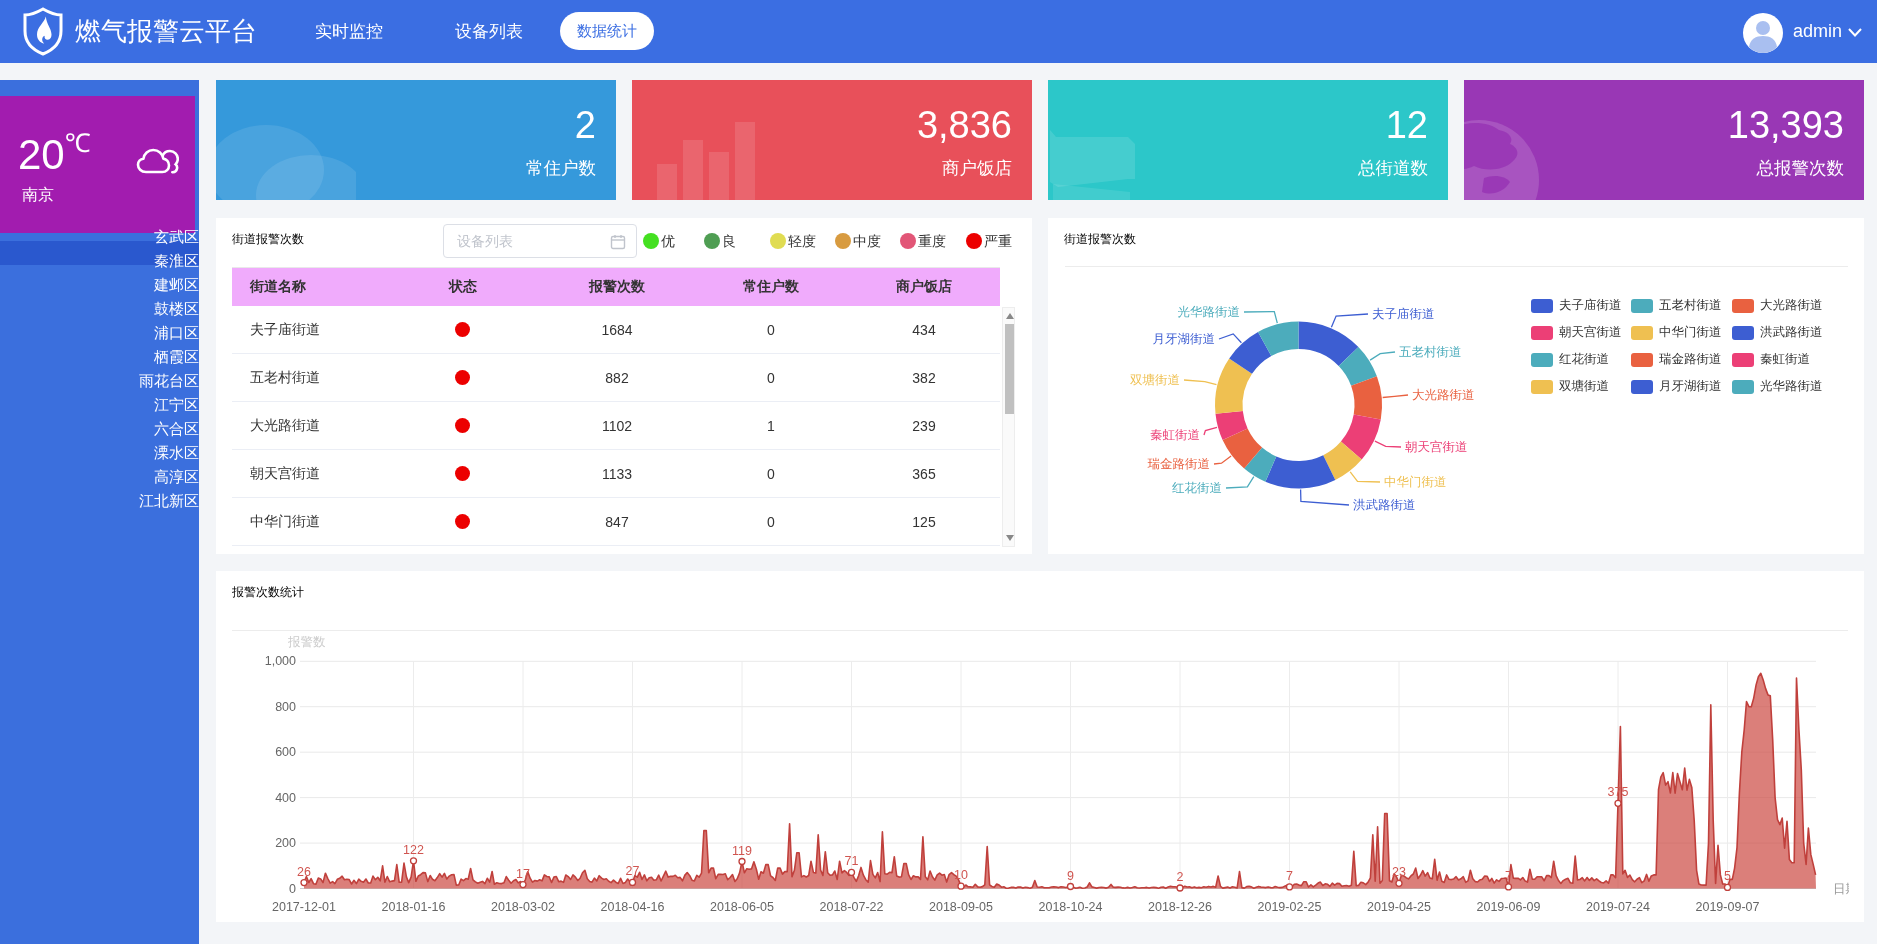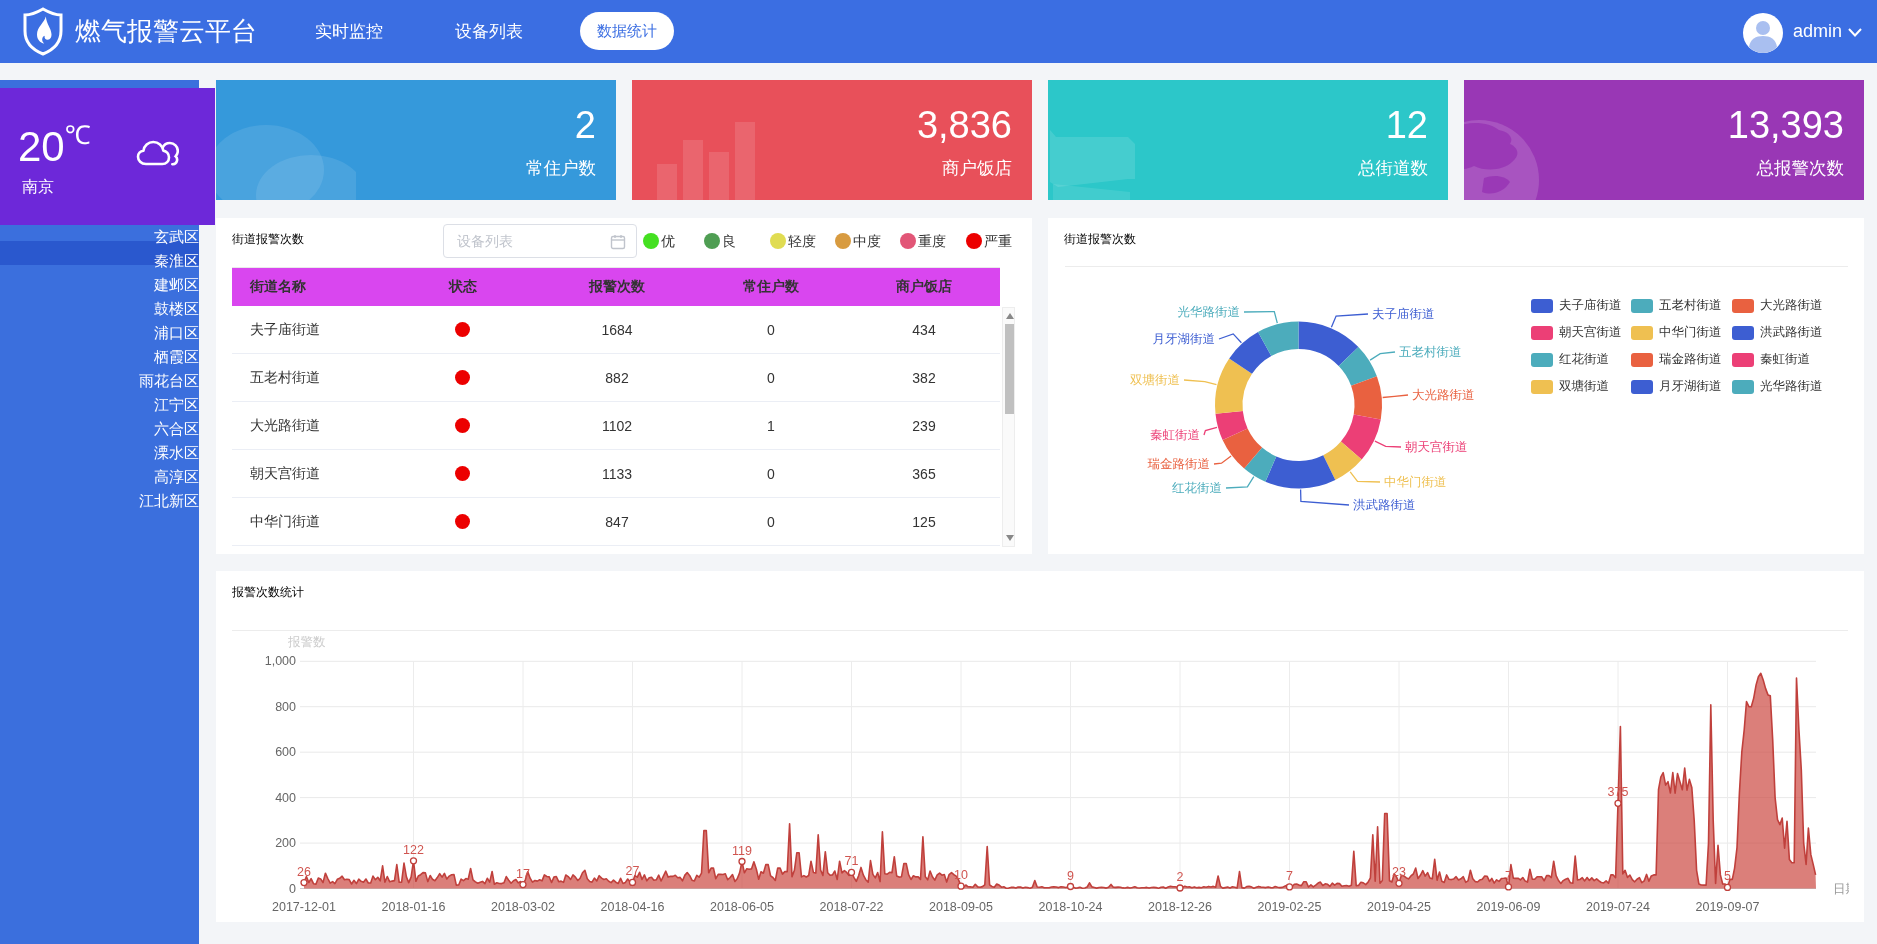--- a/index.html
+++ b/index.html
@@ -1,29 +1,29 @@
 <!DOCTYPE html>
 <html><head><meta charset="utf-8"><style>
 *{margin:0;padding:0;box-sizing:border-box}
 body{width:1877px;height:944px;background:#f3f5f8;font-family:"Liberation Sans",sans-serif;position:relative;overflow:hidden}
 .hdr{position:absolute;left:0;top:0;width:1877px;height:63px;background:#3b6ee2}
 .hdr .ttl{position:absolute;left:75px;top:0;line-height:63px;color:#fff;font-size:26px;font-weight:normal}
 .nav{position:absolute;top:0;height:63px;line-height:63px;color:#fff;font-size:17px}
-.pill{position:absolute;left:580px;top:12px;width:94px;height:38px;line-height:38px;text-align:center;background:#fff;color:#3b6ee2;font-size:15px;border-radius:19px}
+.pill{position:absolute;left:560px;top:12px;width:94px;height:38px;line-height:38px;text-align:center;background:#fff;color:#3b6ee2;font-size:15px;border-radius:19px}
 .adm{position:absolute;left:1793px;top:0;line-height:63px;color:#fff;font-size:18px}
 .side{position:absolute;left:0;top:80px;width:199px;height:864px;background:#3b6fdd}
-.wx{position:absolute;left:0;top:8px;width:215px;height:137px;background:#6d28d9;color:#fff}
+.wx{position:absolute;left:0;top:16px;width:195px;height:137px;background:#a21caf;color:#fff}
 .mi{height:24px;line-height:40px;text-align:right;color:#fff;font-size:15px}
 .mi.sel{background:#2a58ce}
 .card{position:absolute;top:80px;width:400px;height:120px;color:#fff;overflow:hidden}
 .card .num{position:absolute;right:20px;top:24px;font-size:38px}
 .card .lab{position:absolute;right:20px;top:76px;font-size:17.5px}
 .panel{position:absolute;background:#fff}
 .ptitle{position:absolute;left:16px;top:13px;font-size:12px;color:#000000}
-.thead{position:absolute;left:16px;top:49px;right:32px;height:39px;background:#d946ef;border-top:1px solid #e9e9e9;font-weight:bold}
+.thead{position:absolute;left:16px;top:49px;right:32px;height:39px;background:#f0abfc;border-top:1px solid #e9e9e9;font-weight:bold}
 .tr{position:relative;margin:0 32px 0 16px;height:48px;border-bottom:1px solid #ebeef5}
 .c1,.c2,.c3,.c4,.c5{position:absolute;top:0;height:100%;display:flex;align-items:center;font-size:14px;color:#333}
 .c1{left:18px}.c2{left:223px}.c3{left:315px;width:140px;justify-content:center}
 .c4{left:469px;width:140px;justify-content:center}.c5{left:622px;width:140px;justify-content:center}
 .dot{width:15px;height:15px;border-radius:50%;background:#ec0000;display:inline-block}
 .lg{position:absolute;top:15px;font-size:14px;color:#333}
 .lg i{display:inline-block;width:16px;height:16px;border-radius:50%;vertical-align:-3px;margin-right:2px}
 .sb{position:absolute;left:786px;top:89px;width:13px;height:240px;background:#fafafa;border:1px solid #ededed}
 </style></head><body>
 

